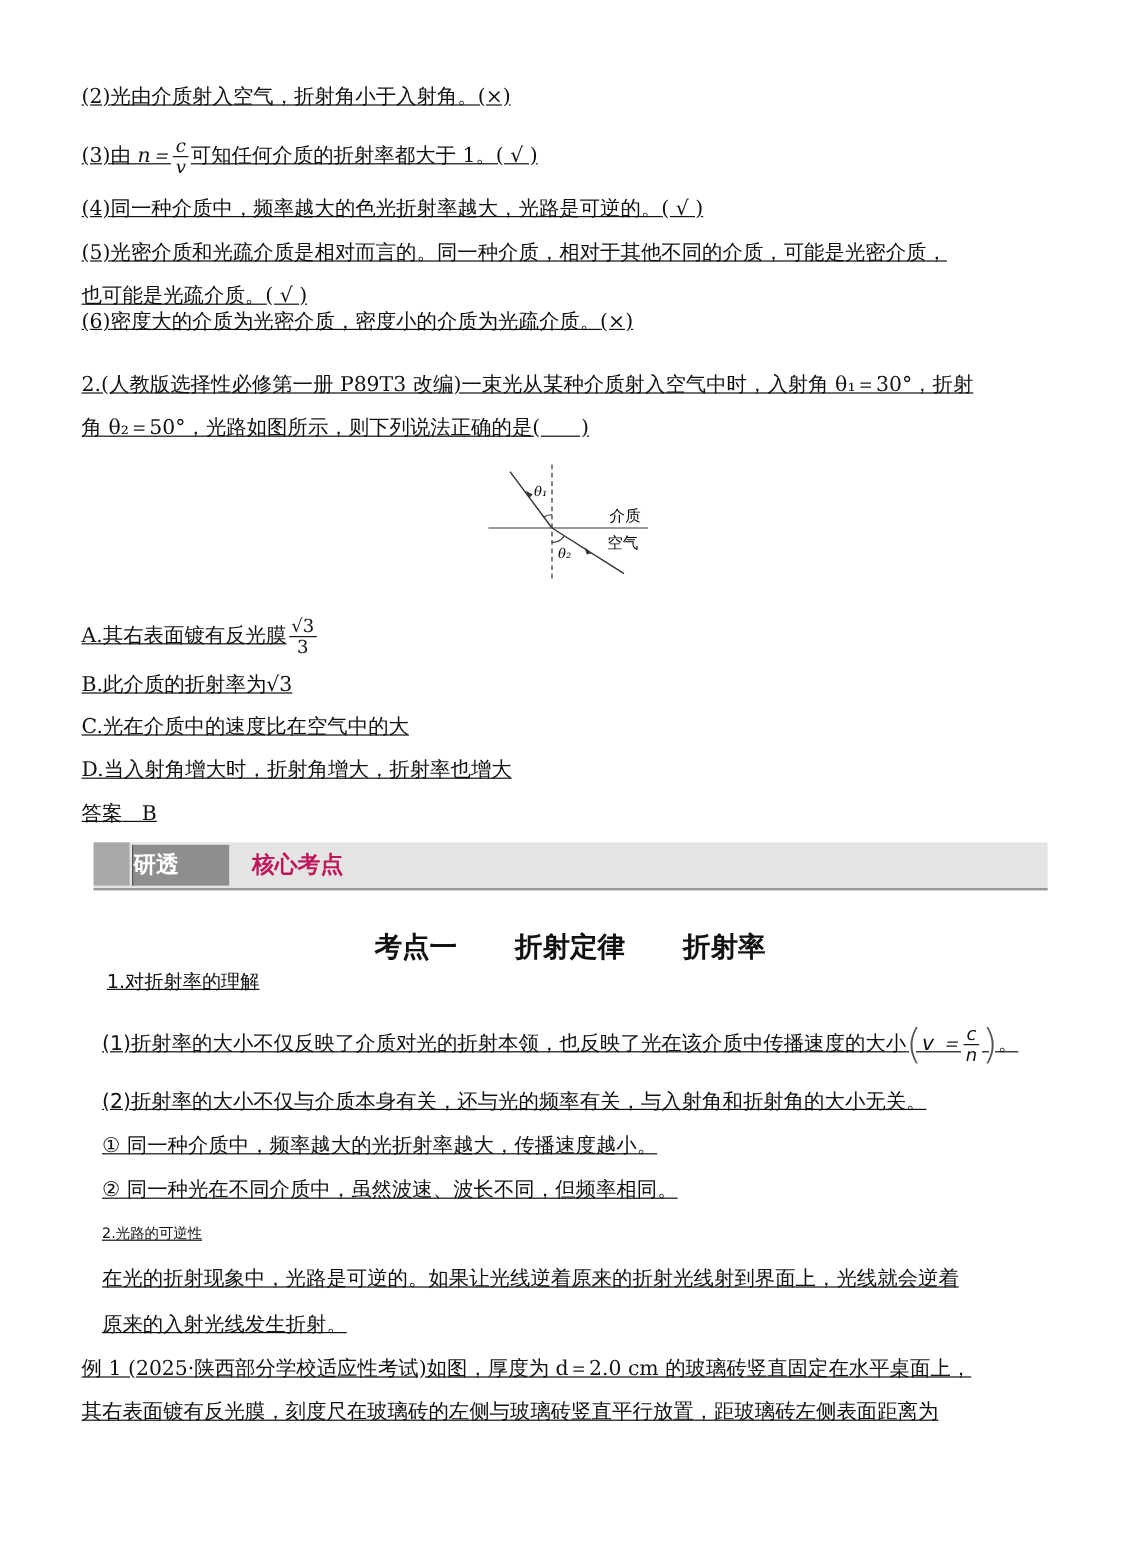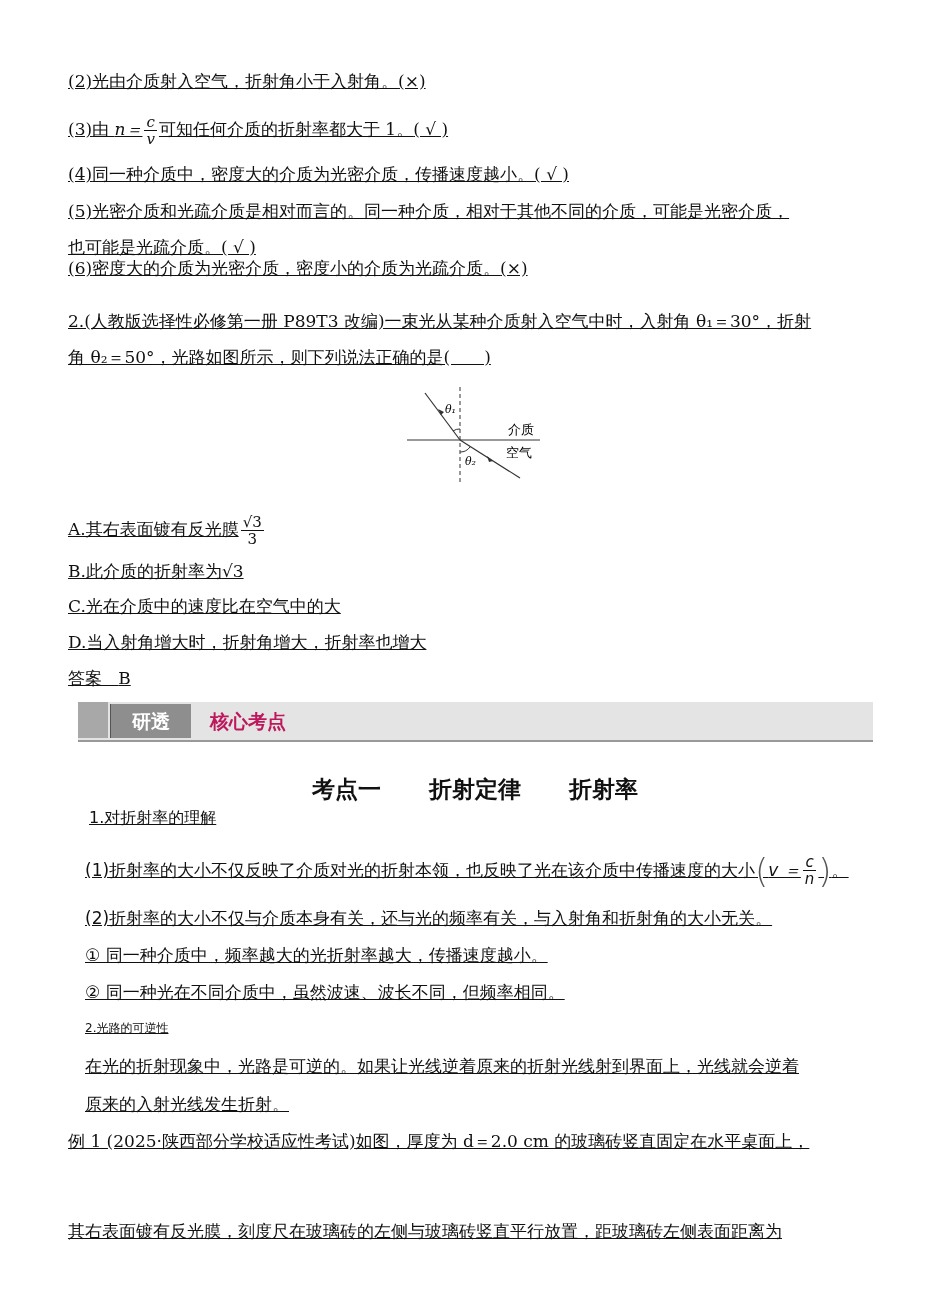--- a/index.html
+++ b/index.html
@@ -7,38 +7,38 @@
          font-family: "DejaVu Serif", "Liberation Serif", serif; color: #111; }
   .line { position: absolute; left: 68px; font-size: 17px; line-height: 24px; white-space: nowrap; text-decoration: underline; }
   .sans { font-family: "DejaVu Sans", "Liberation Sans", sans-serif; font-size: 17px; margin-left: 17px; }
   .frac { display: inline-block; vertical-align: middle; text-align: center; font-style: italic; line-height: 16px; margin: 0 2px; }
   .frac .num { display: block; border-bottom: 1px solid #111; padding: 0 2px; font-size: 15px; }
   .frac .den { display: block; padding: 0 2px; font-size: 15px; }
   .frac.up { font-style: normal; }
   .ital { font-style: italic; }
   .banner { position: absolute; left: 78px; top: 702px; width: 795px; height: 38px; background: #e4e4e4; border-bottom: 2px solid #999; }
   .banner .left-block { position: absolute; left: 0; top: 0; width: 30px; height: 36px; background: #a8a8a8; }
-  .banner .tag { position: absolute; left: 32px; top: 2px; width: 80px; height: 34px; background: #8e8e8e; color: #fff; font-family: "DejaVu Sans", sans-serif; font-weight: bold; font-size: 19px; line-height: 34px; text-align: center; border-left: 1px solid #555; }
+  .banner .tag { position: absolute; left: 32px; top: 2px; width: 80px; height: 34px; background: #8e8e8e; color: #fff; font-family: "DejaVu Sans", sans-serif; font-weight: bold; font-size: 19px; line-height: 34px; text-align: left; border-left: 1px solid #555; }
   .banner .title { position: absolute; left: 132px; top: 0; font-family: "DejaVu Sans", sans-serif; font-weight: bold; font-size: 19px; line-height: 38px; color: #be185d; }
   .section-title { position: absolute; left: 0; width: 950px; top: 774px; text-align: center; font-family: "DejaVu Sans", sans-serif; font-weight: bold; font-size: 23px; }
   .section-title span { margin: 0 24px; }
   .paren-big { font-size: 34px; font-weight: 100; vertical-align: middle; color: #555; }
   svg { position: absolute; }
 </style>
 </head>
 <body>
 
 <div class="line" style="top:69px">
   <span>(2)</span><span>光由介质射入空气，折射角小于入射角。</span><span>(×)</span>
 </div>
 <div class="line" style="top:114px">
   <span>(3)</span><span>由 </span><span class="ital">n＝</span><span class="frac"><span class="num">c</span><span class="den">v</span></span><span>可知任何介质的折射率都大于 1。</span><span>( √ )</span>
 </div>
 <div class="line" style="top:162px">
-  <span>(4)</span><span>同一种介质中，密度大的介质为光密介质，传播速度越小。</span><span>( √ )</span>
+  <span>(4)</span><span>同一种介质中，频率越大的色光折射率越大，光路是可逆的。</span><span>( √ )</span>
 </div>
 <div class="line" style="top:199px">
   <span>(5)</span><span>光密介质和光疏介质是相对而言的。同一种介质，相对于其他不同的介质，可能是光密介质，</span>
 </div>
 <div class="line" style="top:235px">
   <span>也可能是光疏介质。</span><span>( √ )</span>
 </div>
 <div class="line" style="top:256px">
   <span>(6)</span><span>密度大的介质为光密介质，密度小的介质为光疏介质。</span><span>(×)</span>
 </div>
@@ -88,13 +88,13 @@
   <span>(1)折射率的大小不仅反映了介质对光的折射本领，也反映了光在该介质中传播速度的大小</span><span class="paren-big">(</span><span class="ital">v ＝</span><span class="frac"><span class="num">c</span><span class="den">n</span></span><span class="paren-big">)</span><span>。</span>
 </div>
 <div class="line sans" style="top:906px">(2)折射率的大小不仅与介质本身有关，还与光的频率有关，与入射角和折射角的大小无关。</div>
 <div class="line sans" style="top:943px">① 同一种介质中，频率越大的光折射率越大，传播速度越小。</div>
 <div class="line sans" style="top:980px">② 同一种光在不同介质中，虽然波速、波长不同，但频率相同。</div>
 <div class="line sans" style="top:1016px; font-size:12px">2.光路的可逆性</div>
 <div class="line sans" style="top:1054px">在光的折射现象中，光路是可逆的。如果让光线逆着原来的折射光线射到界面上，光线就会逆着</div>
 <div class="line sans" style="top:1092px">原来的入射光线发生折射。</div>
 
 <div class="line" style="top:1129px">例 1 (2025·陕西部分学校适应性考试)如图，厚度为 d＝2.0 cm 的玻璃砖竖直固定在水平桌面上，</div>
-<div class="line" style="top:1219px">其右表面镀有反光膜，刻度尺在玻璃砖的左侧与玻璃砖竖直平行放置，距玻璃砖左侧表面距离为</div>
+<div class="line" style="top:1165px">其右表面镀有反光膜，刻度尺在玻璃砖的左侧与玻璃砖竖直平行放置，距玻璃砖左侧表面距离为</div>
 
 </body></html>

